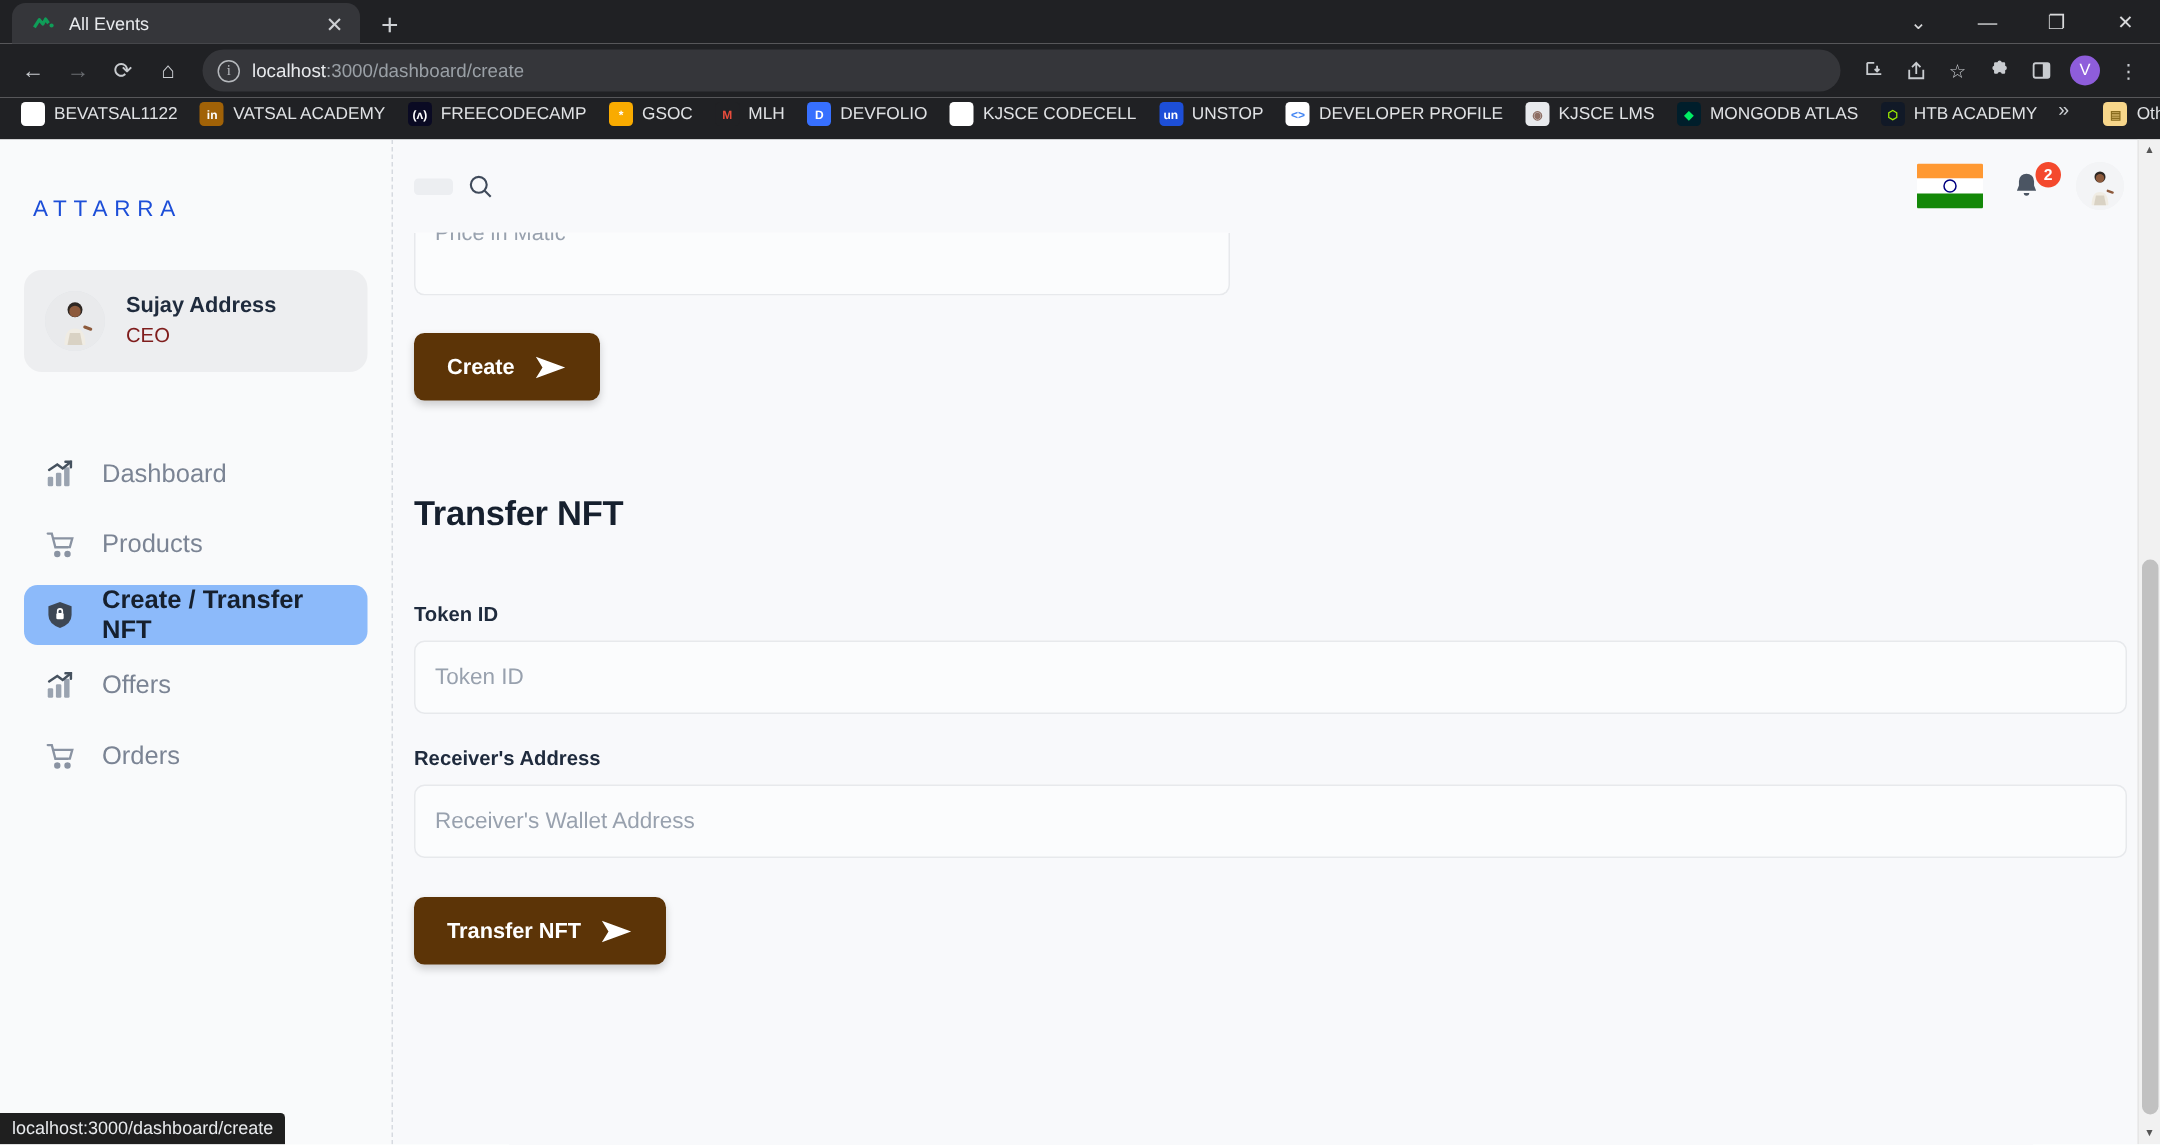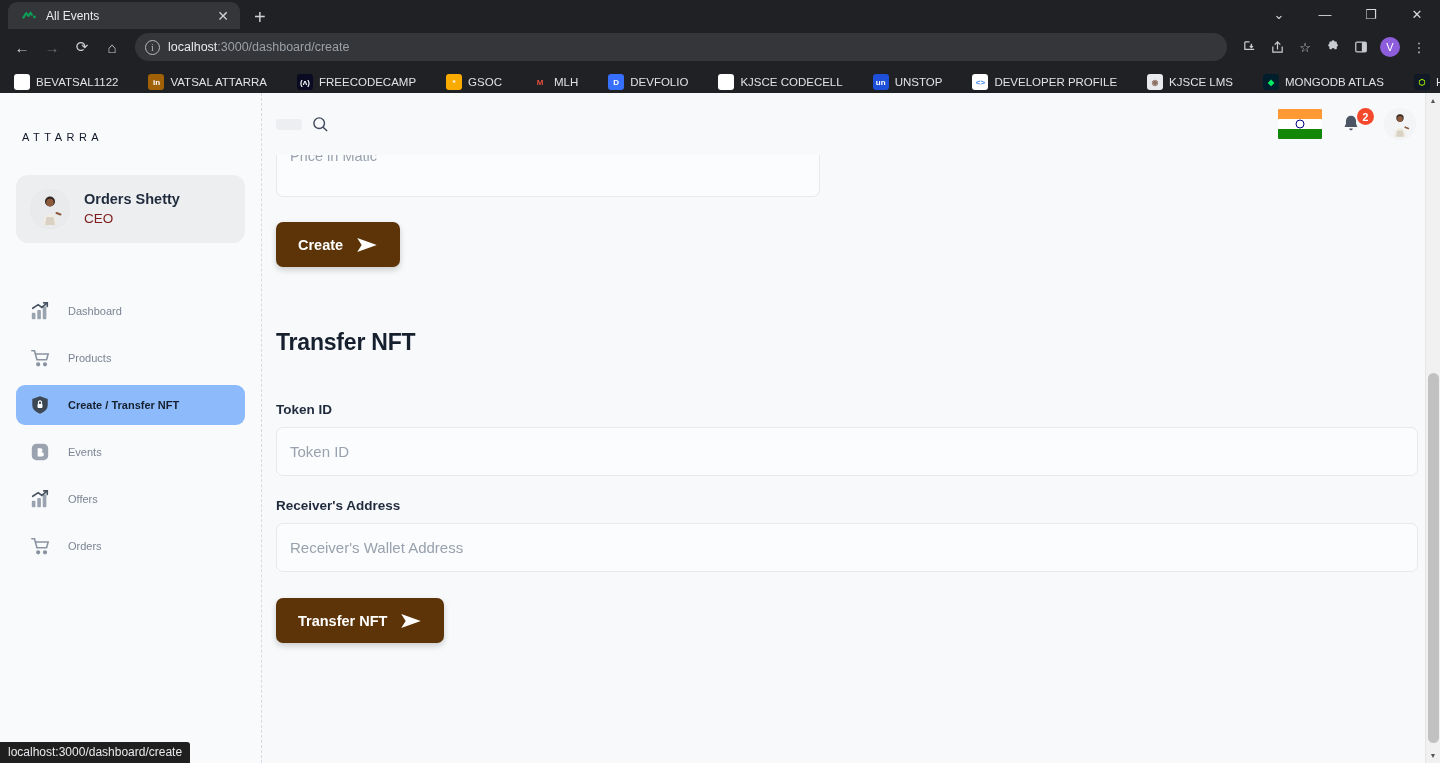--- a/index.html
+++ b/index.html
@@ -61,22 +61,22 @@
     width: 26px; height: 26px; display: flex; align-items: center; justify-content: center;
     color: #c9ccd0; font-size: 13px;
   }
   .avatar-v {
     width: 20px; height: 20px; border-radius: 50%; background: #8e5ddb; color: #fff;
     font-size: 11px; display: flex; align-items: center; justify-content: center;
     margin: 0 4px;
   }
 
   .bookmarks {
-    height: 28px; background: #202124; display: flex; align-items: flex-end;
-    padding: 0 7px; gap: 16px; flex: none; position: relative;
+    height: 28px; background: #202124; display: flex; align-items: flex-start;
+    padding: 0 7px; gap: 1px; flex: none; position: relative;
   }
   .bm {
     display: flex; align-items: center; gap: 6px; padding: 3px 7px;
     border-radius: 4px; white-space: nowrap;
   }
   .bm-ic {
     width: 16px; height: 16px; border-radius: 3px; flex: none;
     display: flex; align-items: center; justify-content: center;
     font-size: 8px; font-weight: bold; color: #fff; overflow: hidden;
   }
@@ -86,42 +86,42 @@
 
   
   .viewport { flex: 1; display: flex; background: #f8f9fb; position: relative; overflow: hidden; }
 
   .sidebar {
     width: 262px; flex: none; background: #f9fafb;
     border-right: 1px dashed #d6dae0; padding: 0 16px;
     display: flex; flex-direction: column;
   }
   .logo {
-    margin: 38px 0 0 6px; font-size: 11px; letter-spacing: 4.5px;
-    color: #0f172a; font-weight: 400; white-space: nowrap;
+    margin: 38px 0 0 6px; font-size: 15px; letter-spacing: 4.5px;
+    color: #1d4ed8; font-weight: 400; white-space: nowrap;
   }
   .profile-card {
     margin-top: 32px; background: #edeef0; border-radius: 12px;
     height: 68px; display: flex; align-items: center; padding: 0 14px; gap: 14px;
   }
   .pf-avatar {
     width: 40px; height: 40px; border-radius: 50%; background: #e3e5e8;
     flex: none; position: relative; overflow: hidden;
   }
   .pf-name { font-size: 14.5px; font-weight: bold; color: #1f2b3d; line-height: 1.35; }
   .pf-role { font-size: 13.5px; color: #7f1d1d; line-height: 1.35; }
 
   .nav { margin-top: 48px; display: flex; flex-direction: column; gap: 7px; }
   .nav-item {
     height: 40px; display: flex; align-items: center; gap: 18px;
     padding: 0 14px; border-radius: 9px;
   }
   .nav-item.active { background: #8cbafa; }
   .nav-ic { width: 20px; height: 20px; flex: none; display: flex; align-items: center; justify-content: center; }
-  .nav-label { font-size: 11px; color: #7b8494; }
+  .nav-label { font-size: 17px; color: #7b8494; }
   .nav-item.active .nav-label { color: #16202e; font-weight: bold; }
 
   .content { flex: 1; position: relative; overflow: hidden; background: #f8f9fb; }
 
   .topbar {
     height: 62px; display: flex; align-items: center; padding: 0 0 0 14px; gap: 0;
   }
   .search-wrap { display: flex; align-items: center; gap: 10px; flex: 1; }
   .search-ghost { width: 26px; height: 11px; background: #eceef1; border-radius: 3px; }
   .search-ic { color: #3f4a5a; font-size: 15px; display: flex; }
@@ -264,21 +264,21 @@
     </div>
   </div>
 
   <div class="bookmarks" id="bookmarks-bar">
       <div class="bm">
         <span class="bm-ic" style="background:#ffffff;color:#1b1f23"></span>
         <span class="bm-label">BEVATSAL1122</span>
       </div>
       <div class="bm">
         <span class="bm-ic" style="background:#a16207;color:#ffffff">in</span>
-        <span class="bm-label">VATSAL ATTARRA</span>
+        <span class="bm-label">VATSAL ACADEMY</span>
       </div>
       <div class="bm">
         <span class="bm-ic" style="background:#0a0a23;color:#ffffff">(ʌ)</span>
         <span class="bm-label">FREECODECAMP</span>
       </div>
       <div class="bm">
         <span class="bm-ic" style="background:#f9ab00;color:#ffffff">*</span>
         <span class="bm-label">GSOC</span>
       </div>
       <div class="bm">
@@ -331,21 +331,21 @@
           <svg width="40" height="40" viewBox="0 0 40 40">
             <circle cx="20" cy="20" r="20" fill="#e9eaec"></circle>
             <circle cx="20" cy="12.5" r="5" fill="#2e2723"></circle>
             <path d="M13 36 q0-11 7-11 t7 11z" fill="#f0ece3"></path>
             <path d="M15 36 l1.6-8 h6.8 l1.6 8z" fill="#d9d2c4"></path>
             <circle cx="20" cy="13.6" r="3.8" fill="#8d5a3c"></circle>
             <path d="M26.5 24 l4 1.5" stroke="#8d5a3c" stroke-width="2" stroke-linecap="round"></path>
           </svg>
         </div>
         <div>
-          <div class="pf-name">Orders Shetty</div>
+          <div class="pf-name">Sujay Address</div>
           <div class="pf-role">CEO</div>
         </div>
       </div>
 
       <nav class="nav" id="sidebar-nav">
           <div class="nav-item">
             <span class="nav-ic">
               <svg width="20" height="20" viewBox="0 0 22 22" fill="#9aa3b0">
                 <rect x="2" y="13" width="4" height="7" rx="1"></rect>
                 <rect x="8" y="10" width="4" height="10" rx="1"></rect>
@@ -369,29 +369,20 @@
           </div>
           <div class="nav-item active">
             <span class="nav-ic">
               <svg width="20" height="20" viewBox="0 0 22 22">
                 <path d="M11 1.5 L19.5 4.5 V11 q0 6.5-8.5 9.5 Q2.5 17.5 2.5 11 V4.5z" fill="#3d4754"></path>
                 <rect x="8.3" y="9.6" width="5.4" height="4.6" rx="1" fill="#fff"></rect>
                 <path d="M9.3 9.6 V8.2 a1.7 1.7 0 013.4 0 V9.6" stroke="#fff" stroke-width="1.2" fill="none"></path>
               </svg>
             </span>
             <span class="nav-label">Create / Transfer NFT</span>
-          </div>
-          <div class="nav-item">
-            <span class="nav-ic">
-              <svg width="20" height="20" viewBox="0 0 22 22">
-                <rect x="2" y="2" width="18" height="18" rx="5" fill="#9ba3b1"></rect>
-                <path d="M8.4 6.8 h3.1 a2.3 2.3 0 010 4.6 h-3.1z M8.4 11.4 h4.6 a2.3 2.3 0 010 4.6 H8.4z" fill="#fff"></path>
-              </svg>
-            </span>
-            <span class="nav-label">Events</span>
           </div>
           <div class="nav-item">
             <span class="nav-ic">
               <svg width="20" height="20" viewBox="0 0 22 22" fill="#9aa3b0">
                 <rect x="2" y="13" width="4" height="7" rx="1"></rect>
                 <rect x="8" y="10" width="4" height="10" rx="1"></rect>
                 <rect x="14" y="6" width="4" height="14" rx="1"></rect>
                 <path d="M3 8 L9 4 L13 7 L19 2" stroke="#46525f" stroke-width="1.8" fill="none" stroke-linecap="round"></path>
                 <path d="M15 2 h4 v4" stroke="#46525f" stroke-width="1.8" fill="none" stroke-linecap="round"></path>
               </svg>

